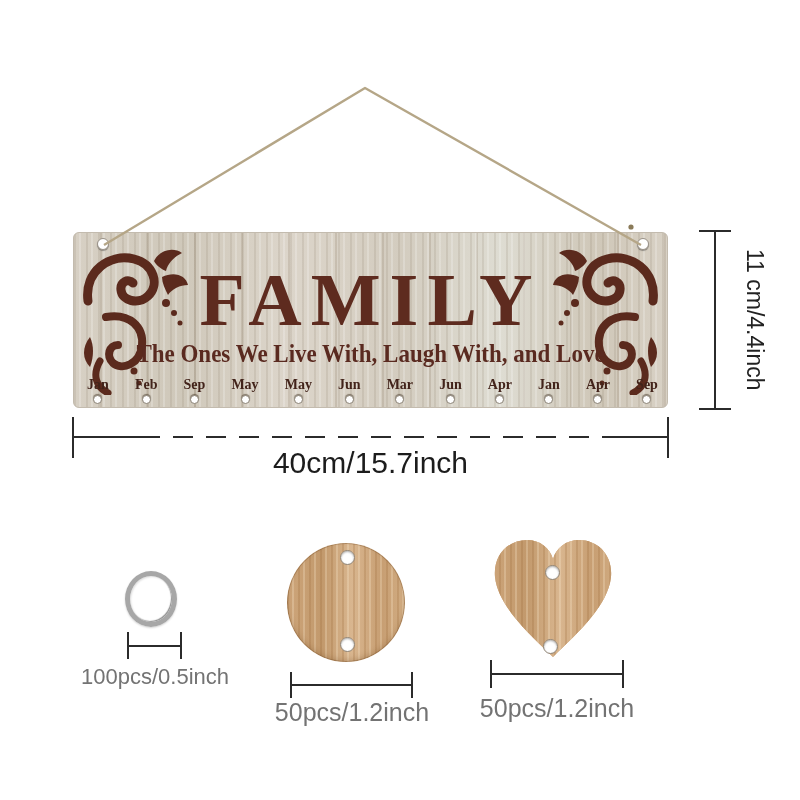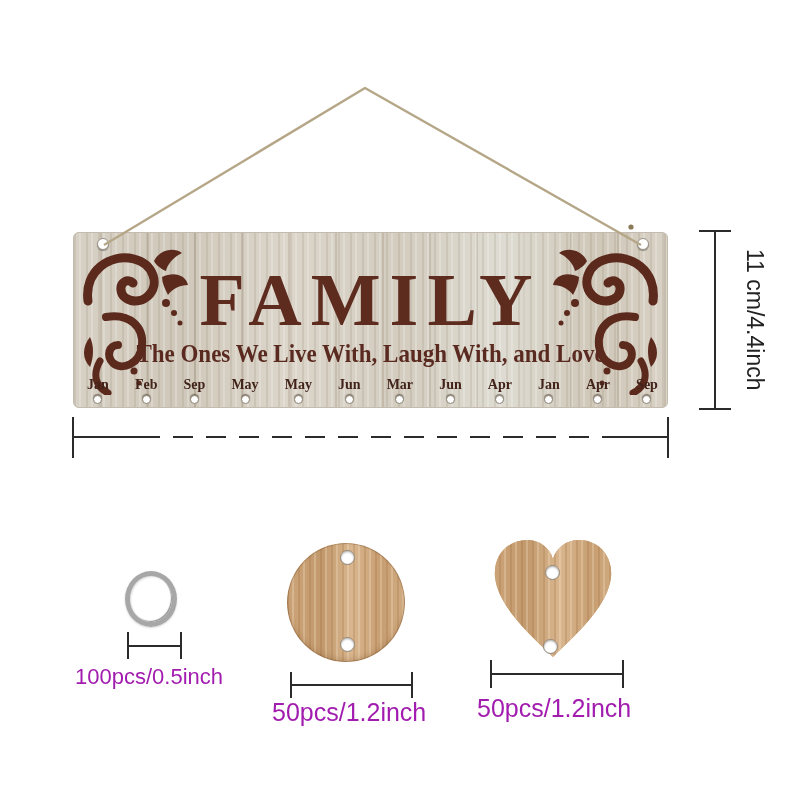--- a/index.html
+++ b/index.html
@@ -86,21 +86,21 @@
   .heart .ph-top{left:57px;top:30px;}
   .heart .ph-bot{left:55px;top:104px;}
 
   .bracket{position:absolute;border-left:2px solid #2b2b2b;border-right:2px solid #2b2b2b;
     box-sizing:border-box;
     background:linear-gradient(#2b2b2b,#2b2b2b) center / 100% 2px no-repeat;}
   .ring-bracket{left:127px;top:632px;width:55px;height:27px;}
   .disc-bracket{left:290px;top:672px;width:123px;height:26px;}
   .heart-bracket{left:490px;top:660px;width:134px;height:28px;}
 
-  .part-label{position:absolute;text-align:left;color:#a21caf;}
+  .part-label{position:absolute;text-align:center;color:#737373;}
   .ring-label{left:75px;width:160px;top:664px;font-size:22px;}
   .disc-label{left:272px;width:160px;top:698px;font-size:25px;}
   .heart-label{left:477px;width:160px;top:694px;font-size:25px;}
 </style>
 </head>
 <body>
 
 <div class="canvas">
 
   <div class="board">
@@ -205,20 +205,21 @@
   <div class="vdim">
     <div class="cap top"></div>
     <div class="line"></div>
     <div class="cap bot"></div>
   </div>
   <div class="vdim-label">11 cm/4.4inch</div>
 
   <div class="hdim">
     <div class="line"></div>
   </div>
+  <div class="hdim-label">40cm/15.7inch</div>
 
   <div class="ring"></div>
   <div class="bracket ring-bracket"></div>
   <div class="part-label ring-label">100pcs/0.5inch</div>
 
   <div class="disc wood-part">
     <div class="part-hole ph-top"></div>
     <div class="part-hole ph-bot"></div>
   </div>
   <div class="bracket disc-bracket"></div>

